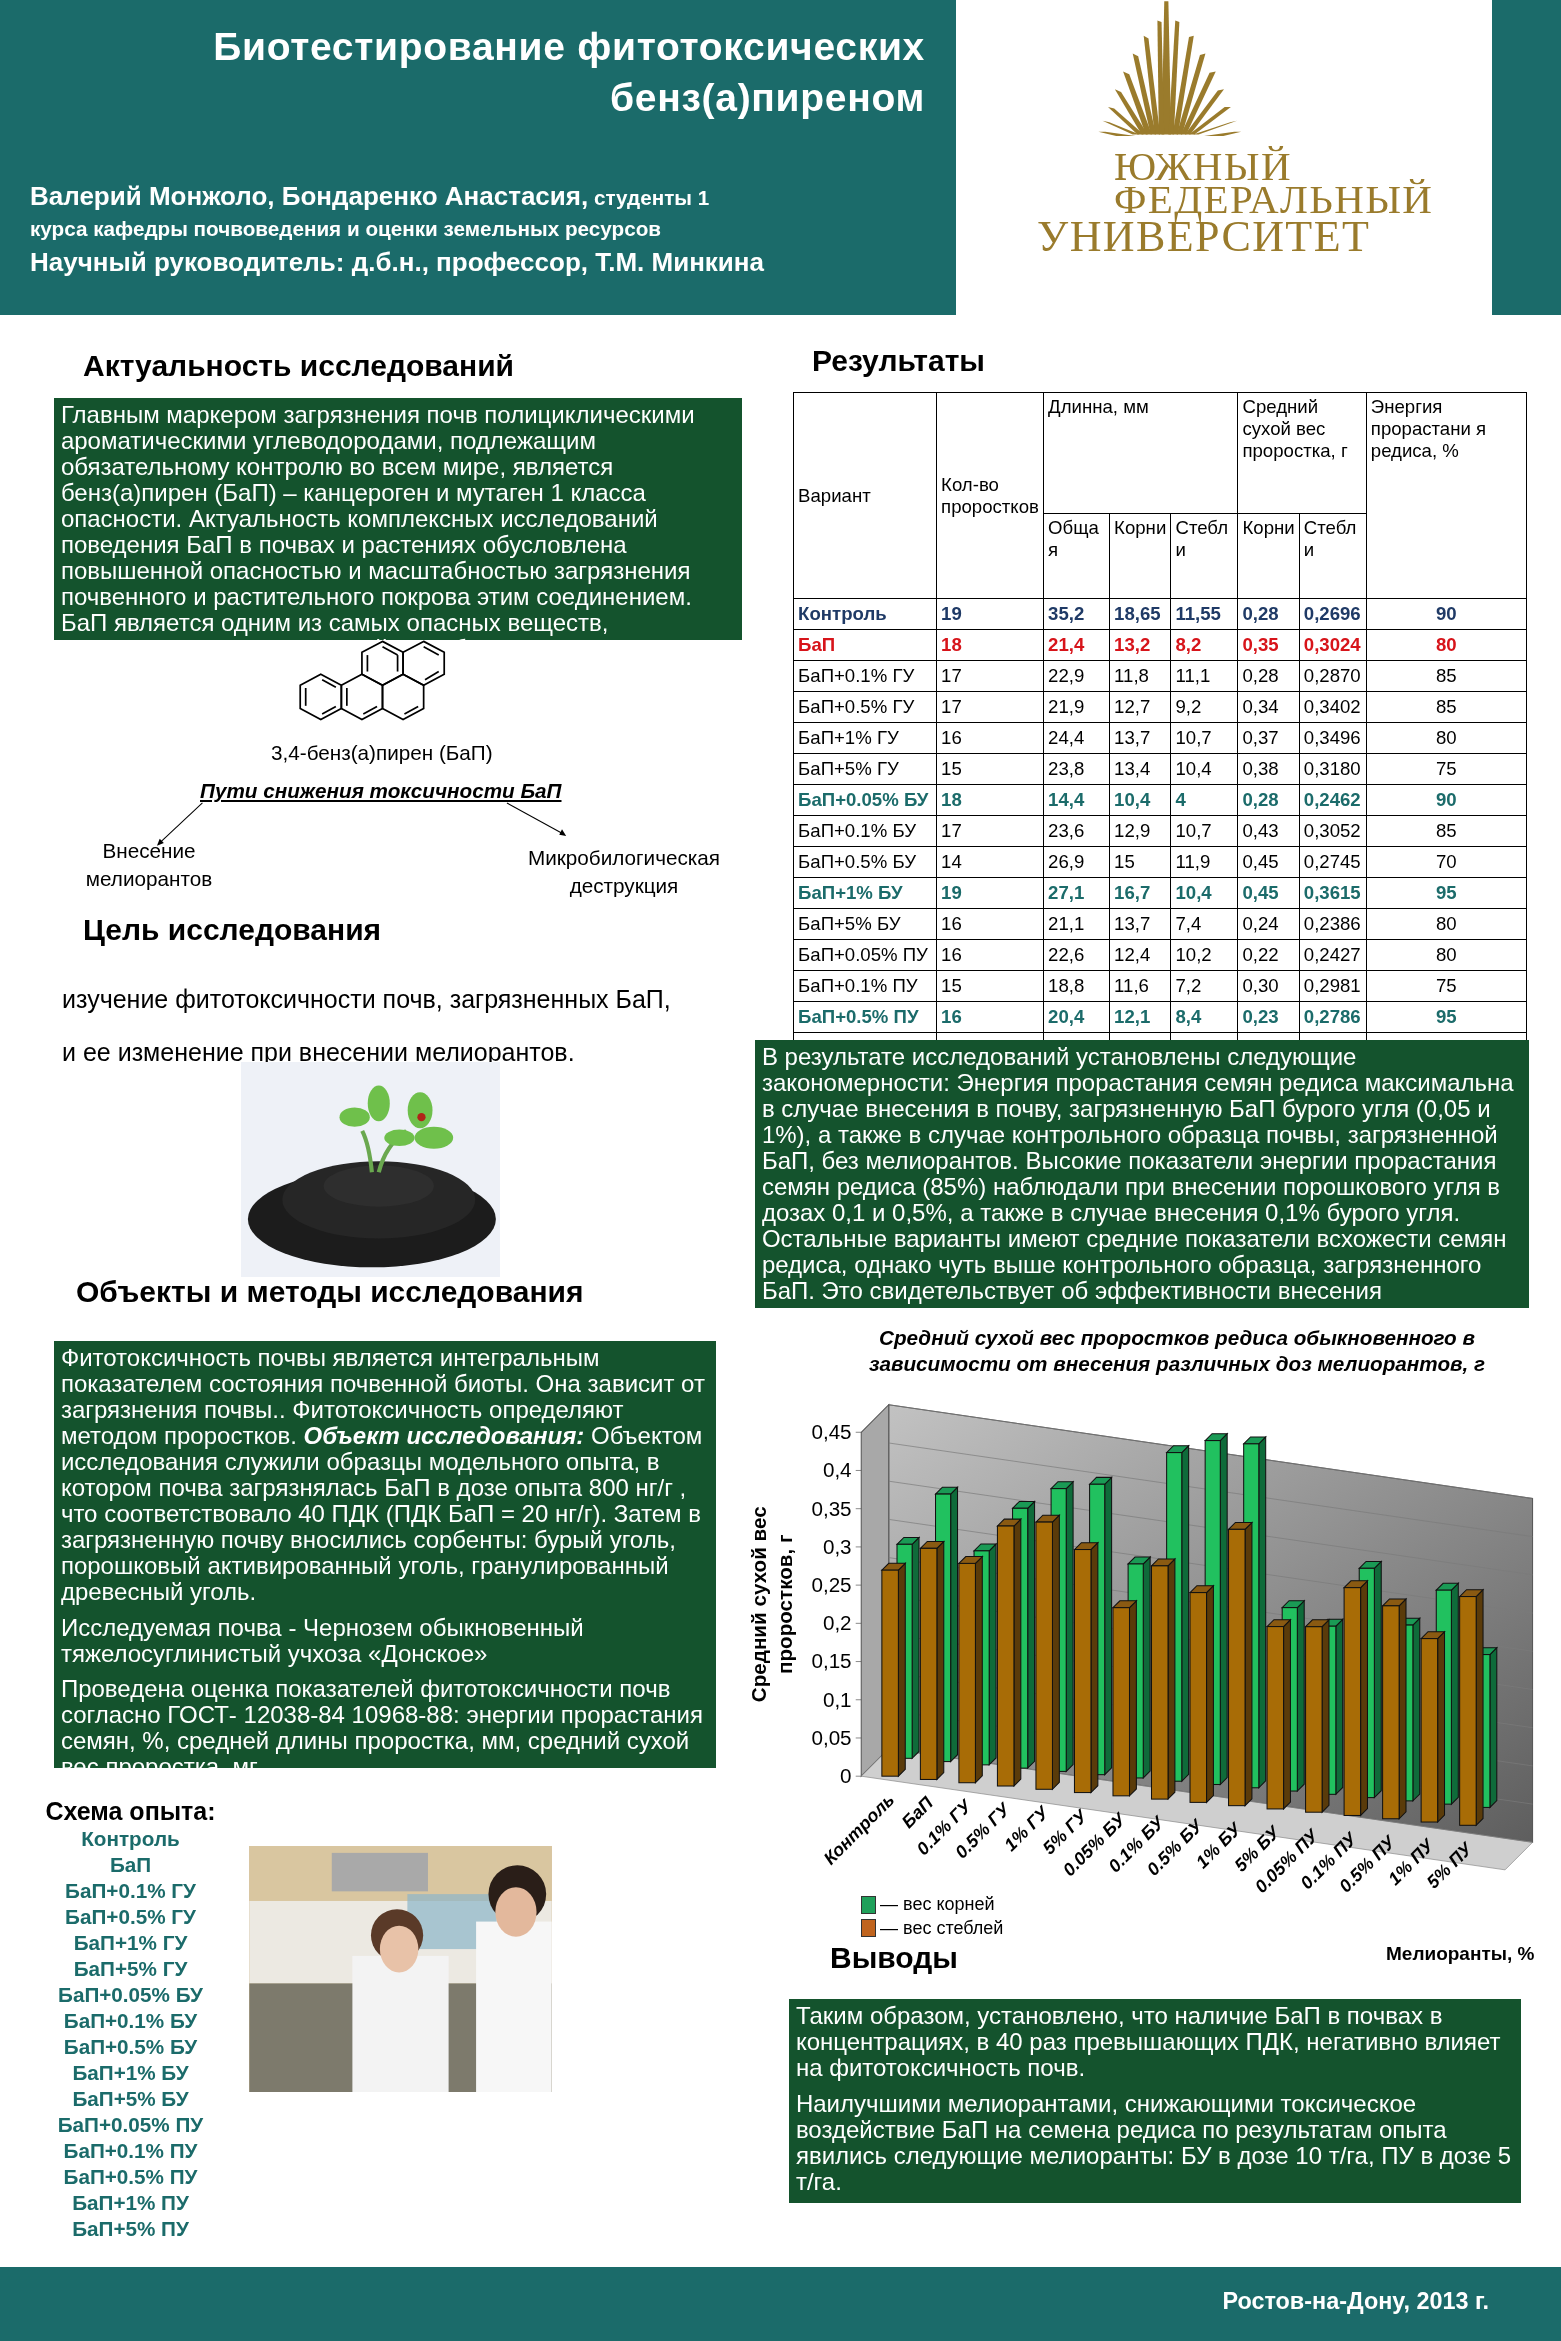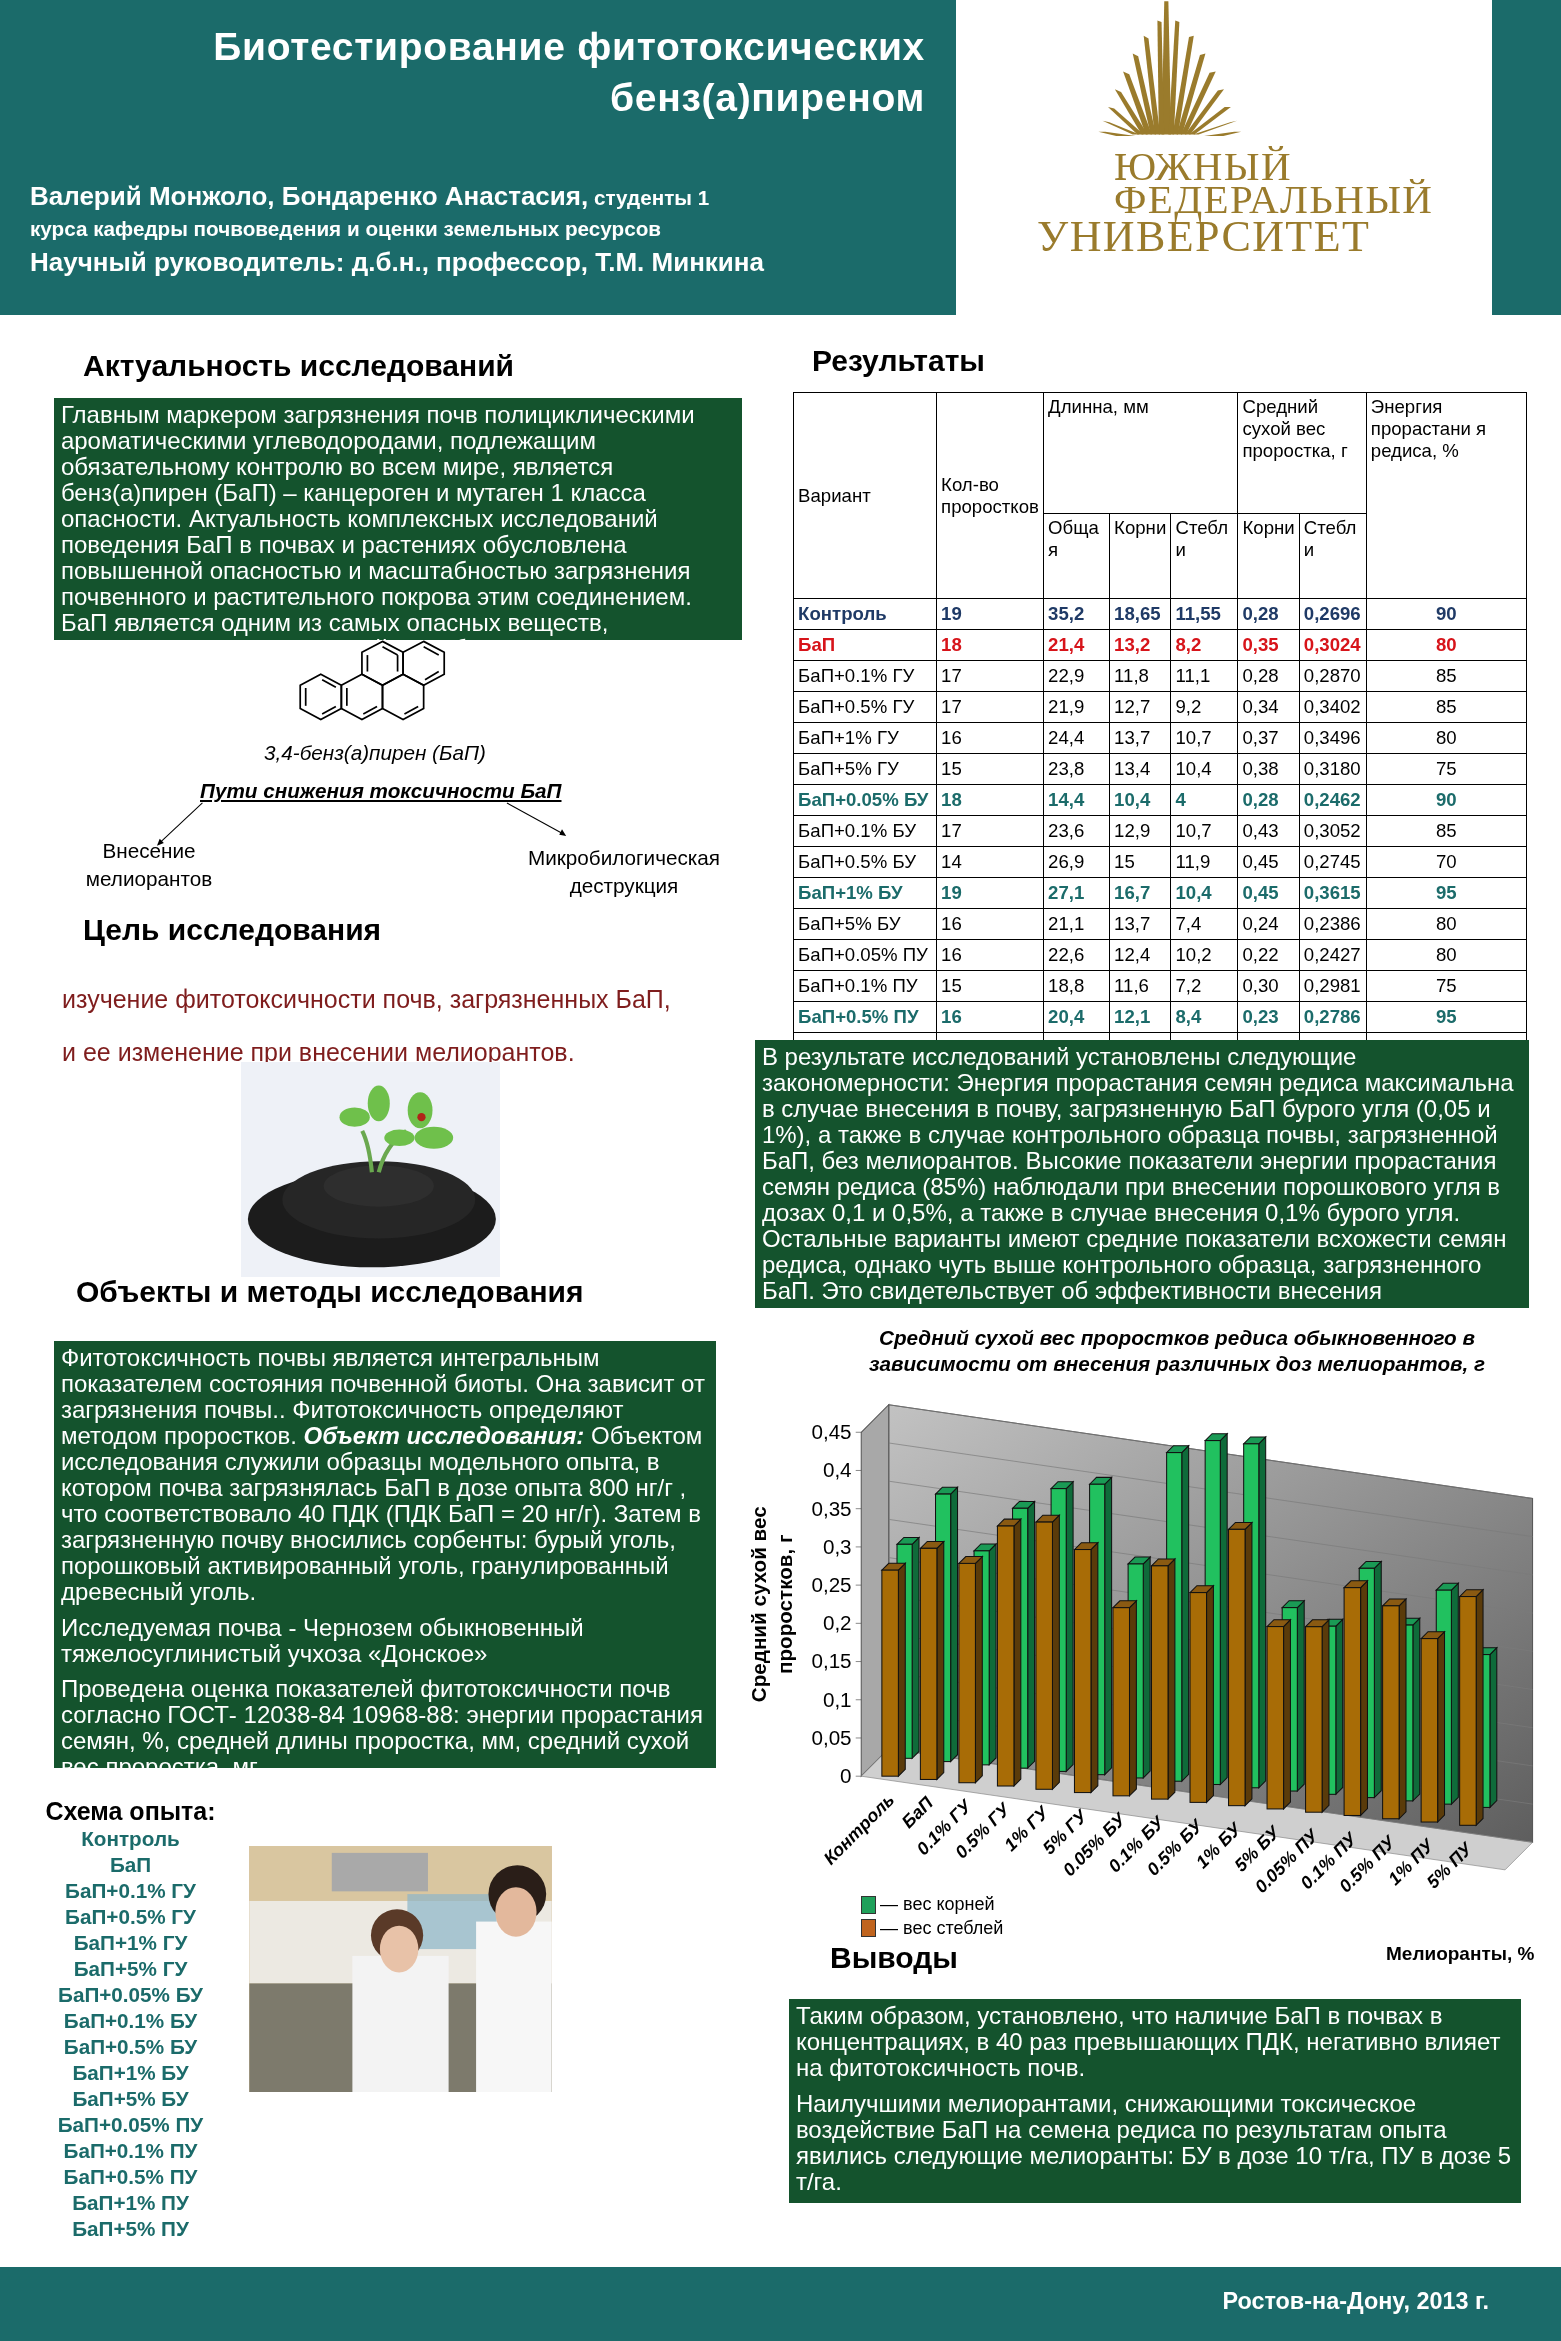--- a/index.html
+++ b/index.html
@@ -22,21 +22,21 @@
                font-size: 41px; letter-spacing: 1.4px; line-height: 1; }
 
   .h2 { position: absolute; font-weight: bold; font-size: 30px; color: #000; }
   .box { position: absolute; background: #14532d; color: #fff; font-size: 24px; line-height: 26px; padding: 4.1px 6.9px; }
   .box p { margin-bottom: 9.6px; }
   .box p:last-child { margin-bottom: 0; }
 
   .chem { position: absolute; left: 293px; top: 640px; }
   .caption { position: absolute; font-size: 20.7px; color: #000; }
 
-  .goal { position: absolute; left: 62px; top: 969px; font-size: 25px; line-height: 61px; color: #7f1d1d; }
+  .goal { position: absolute; left: 62px; top: 969px; font-size: 25px; line-height: 61px; color: #000000; }
 
   .photo-soil { position: absolute; left: 241px; top: 1062px; width: 259px; height: 215px; background: #eef1f7; overflow: hidden; }
   .photo-lab { position: absolute; left: 249px; top: 1846px; width: 303px; height: 246px; overflow: hidden; background: #d9c9a6; }
 
   .scheme { position: absolute; left: 41px; top: 1797px; width: 179px; text-align: center; }
   .scheme .ttl { font-weight: bold; font-size: 25px; color: #000; }
   .scheme .item { font-weight: bold; font-size: 20.7px; line-height: 26px; color: #1b6b6a; }
 
   table.res { position: absolute; left: 793px; top: 392px; width: 734px; border-collapse: collapse; font-size: 18.6px; }
   table.res td, table.res th { border: 1px solid #000; padding: 2.8px 4.1px; text-align: left; vertical-align: top; font-weight: normal; }
@@ -125,21 +125,21 @@
     <line x1="78" y1="70" x2="78" y2="96"></line>
     <line x1="102" y1="108" x2="122" y2="97"></line>
     <line x1="162" y1="108" x2="182" y2="97"></line>
     <line x1="108" y1="22" x2="108" y2="46"></line>
     <line x1="130" y1="10" x2="152" y2="22"></line>
     <line x1="152" y1="22" x2="152" y2="46"></line>
     <line x1="190" y1="10" x2="212" y2="22"></line>
     <line x1="212" y1="46" x2="192" y2="58"></line>
   </g>
 </svg>
-<div class="caption" style="left:264px;top:741px;font-style:italic;">3,4-бенз(а)пирен (БаП)</div>
+<div class="caption" style="left:271px;top:741px;">3,4-бенз(а)пирен (БаП)</div>
 <div class="caption" style="left:200px;top:779px;font-weight:bold;font-style:italic;text-decoration:underline;">Пути снижения токсичности БаП</div>
 <svg style="position:absolute;left:117px;top:785px;" width="496" height="69" viewBox="0 0 720 100">
   <line x1="124" y1="26" x2="62" y2="84" stroke="#000" stroke-width="1.5"></line>
   <polygon points="58,88 62,78 68,84" fill="#000"></polygon>
   <line x1="566" y1="26" x2="646" y2="70" stroke="#000" stroke-width="1.5"></line>
   <polygon points="652,74 642,72 646,64" fill="#000"></polygon>
 </svg>
 <div class="caption" style="left:80px;top:837px;text-align:center;width:138px;line-height:27.5px;">
   <div>Внесение</div>
   <div>мелиорантов</div>

